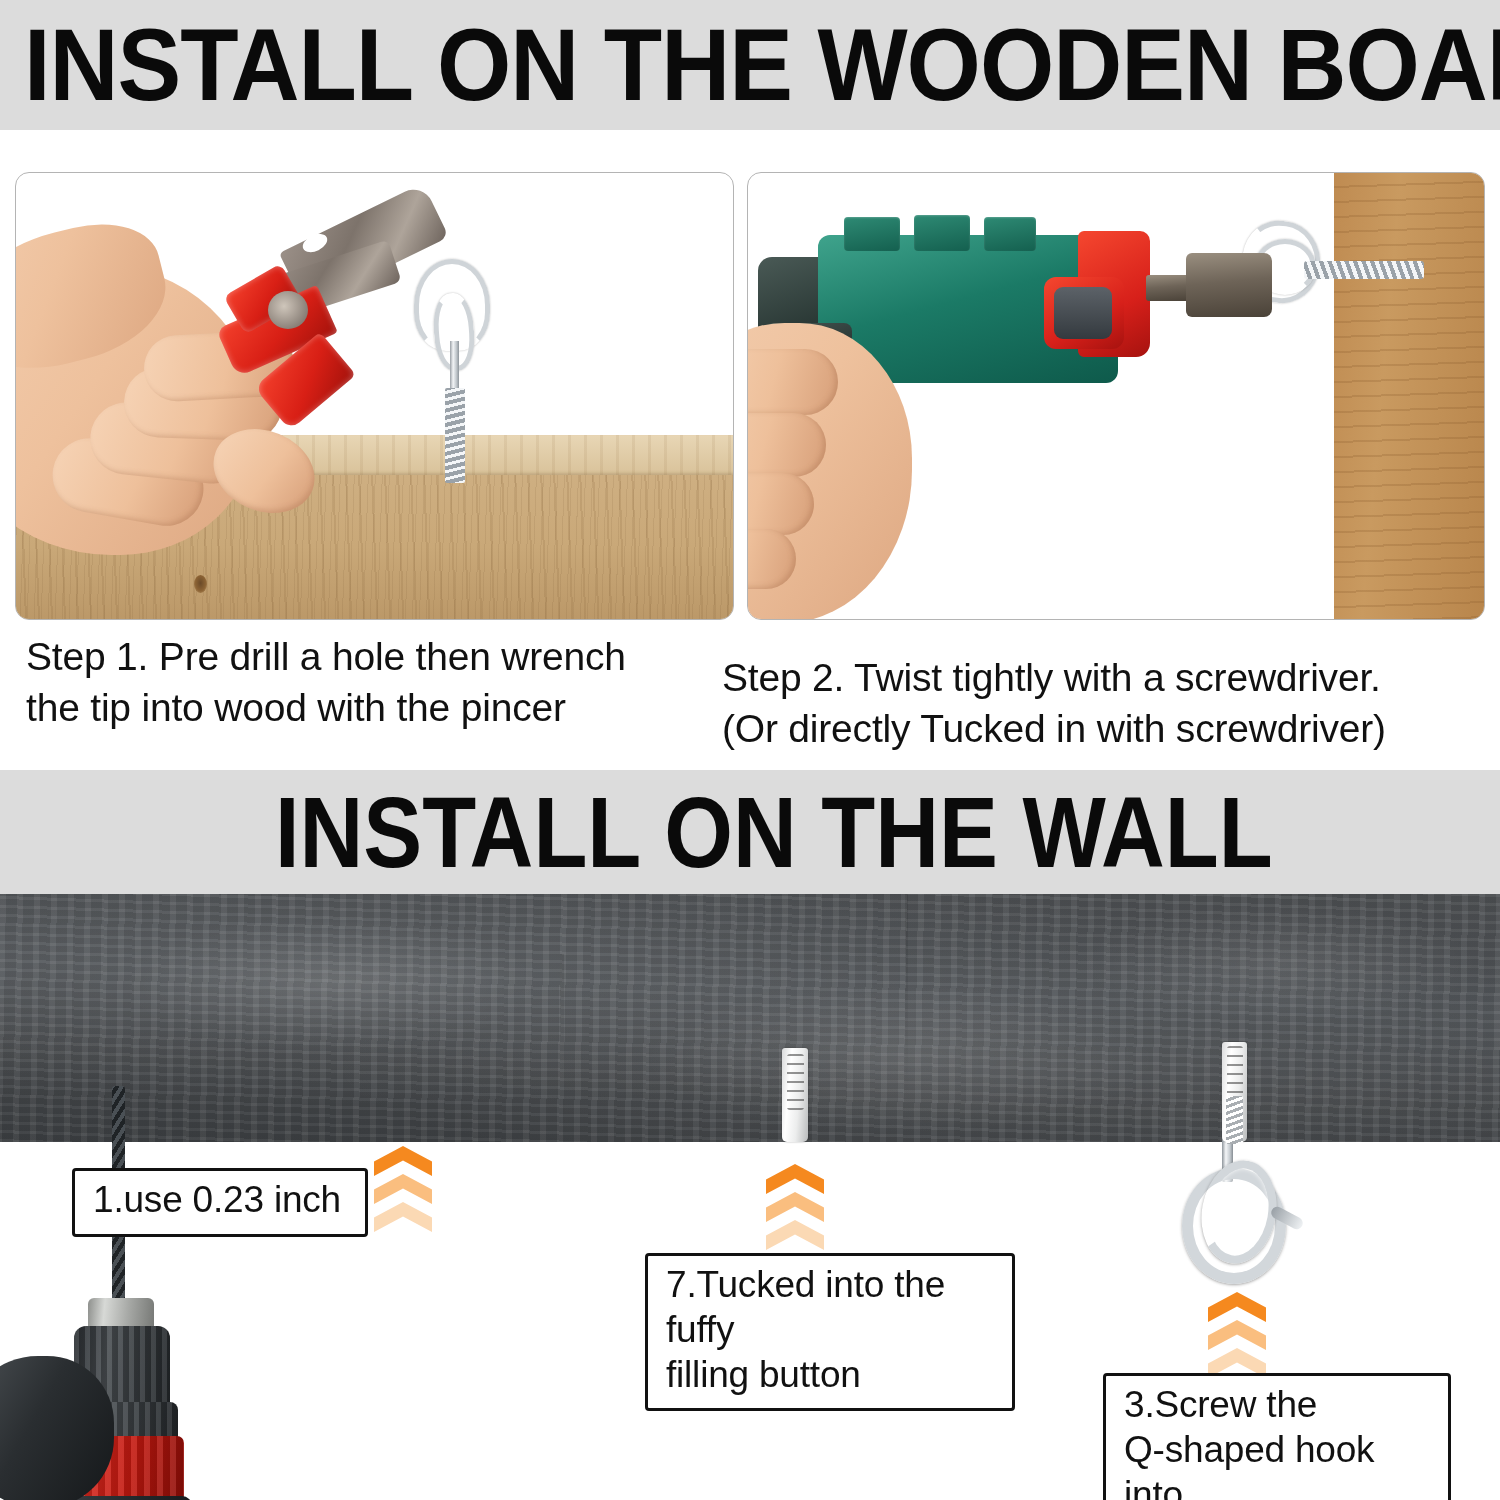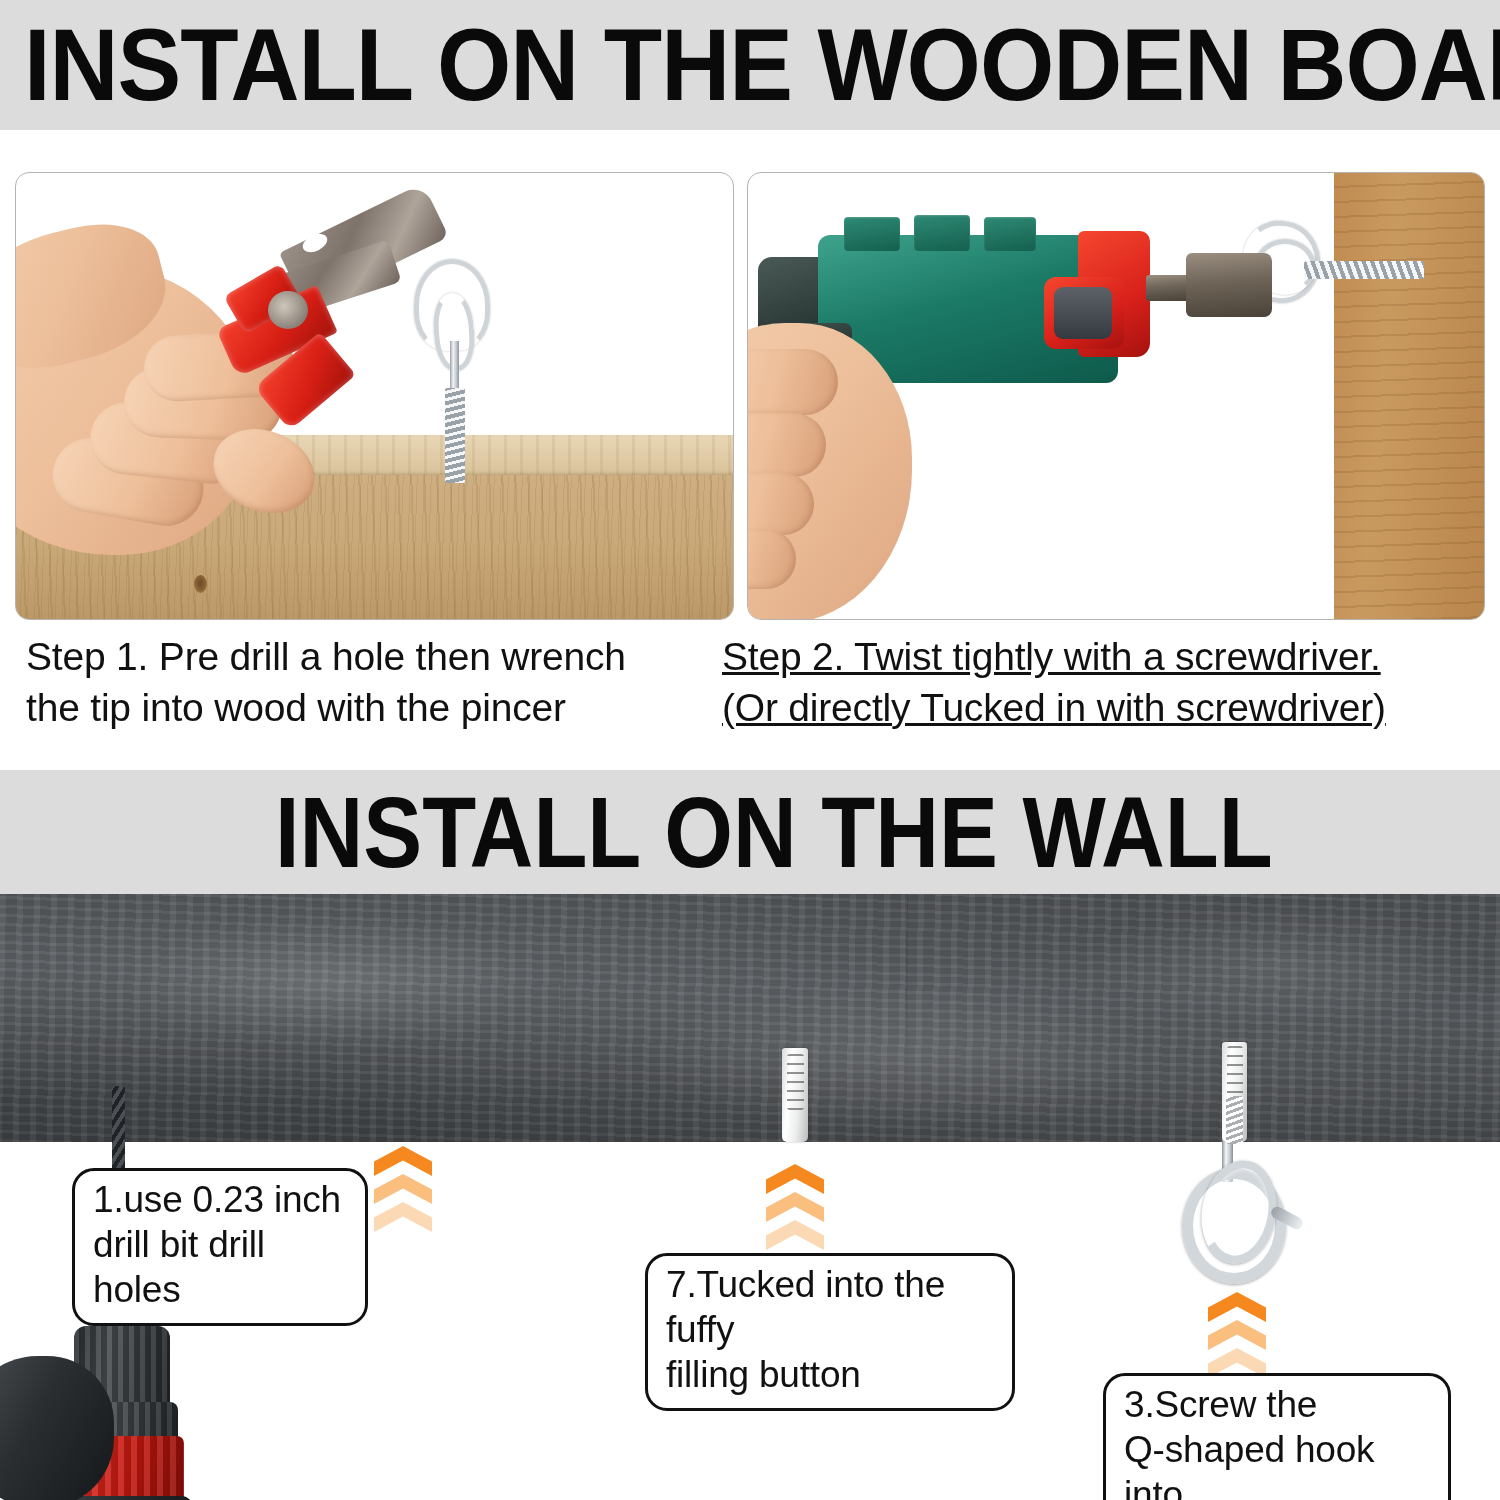--- a/index.html
+++ b/index.html
@@ -151,21 +151,21 @@
 
   
   .caption {
     position:absolute;
     font-size:39px;
     line-height:1.30;
     color:#111;
     letter-spacing:-0.2px;
   }
   #cap-1 { left:26px;  top:632px; width:700px; }
-  #cap-2 { left:722px; top:632px; width:770px;text-decoration:underline; }
+  #cap-2 { left:722px; top:653px; width:770px; }
 
   
   #wall {
     position:absolute; left:0; top:894px; width:1500px; height:248px;
     background:
       repeating-linear-gradient(2deg, rgba(255,255,255,.045) 0 3px, rgba(0,0,0,.05) 3px 9px),
       repeating-linear-gradient(91deg, rgba(255,255,255,.05) 0 6px, rgba(0,0,0,.045) 6px 17px),
       radial-gradient(ellipse at 22% 35%, rgba(255,255,255,.10) 0%, rgba(255,255,255,0) 55%),
       radial-gradient(ellipse at 72% 70%, rgba(255,255,255,.08) 0%, rgba(255,255,255,0) 50%),
       linear-gradient(182deg,#4e5154 0%,#52565a 40%,#474a4d 72%,#3d4043 100%);
@@ -257,21 +257,21 @@
     position:absolute;
     background:linear-gradient(90deg,#9aa1a7,#eef1f3);
     border-radius:3px;
   }
 
   
   .callout {
     position:absolute;
     background:#fff;
     border:3px solid #111;
-    border-radius:22px;
+    border-radius:4px;
     padding:7px 18px 11px 18px;
     font-size:37px;
     line-height:1.21;
     color:#111;
     letter-spacing:-0.2px;
     z-index:6;
   }
   #callout-1 { left:72px;  top:1168px; width:296px; }
   #callout-2 { left:645px; top:1253px; width:370px; }
   #callout-3 { left:1103px; top:1373px; width:348px; }
@@ -414,21 +414,20 @@
   <div class="chev-shape" style="top:56px; background:#FBD9B4;"></div>
 </div>
 <div class="chevrons" style="left:1208px; top:1292px;">
   <div class="chev-shape" style="top:0px;  background:#F5891F;"></div>
   <div class="chev-shape" style="top:28px; background:#FABE7F;"></div>
   <div class="chev-shape" style="top:56px; background:#FBD9B4;"></div>
 </div>
 
 <div class="callout" id="callout-1">
   <div>1.use 0.23 inch</div>
-  <div>drill bit drill holes</div>
 </div>
 <div class="callout" id="callout-2">
   <div>7.Tucked into the fuffy</div>
   <div>filling button</div>
 </div>
 <div class="callout" id="callout-3">
   <div>3.Screw the</div>
   <div>Q-shaped hook into</div>
 
 </div>

